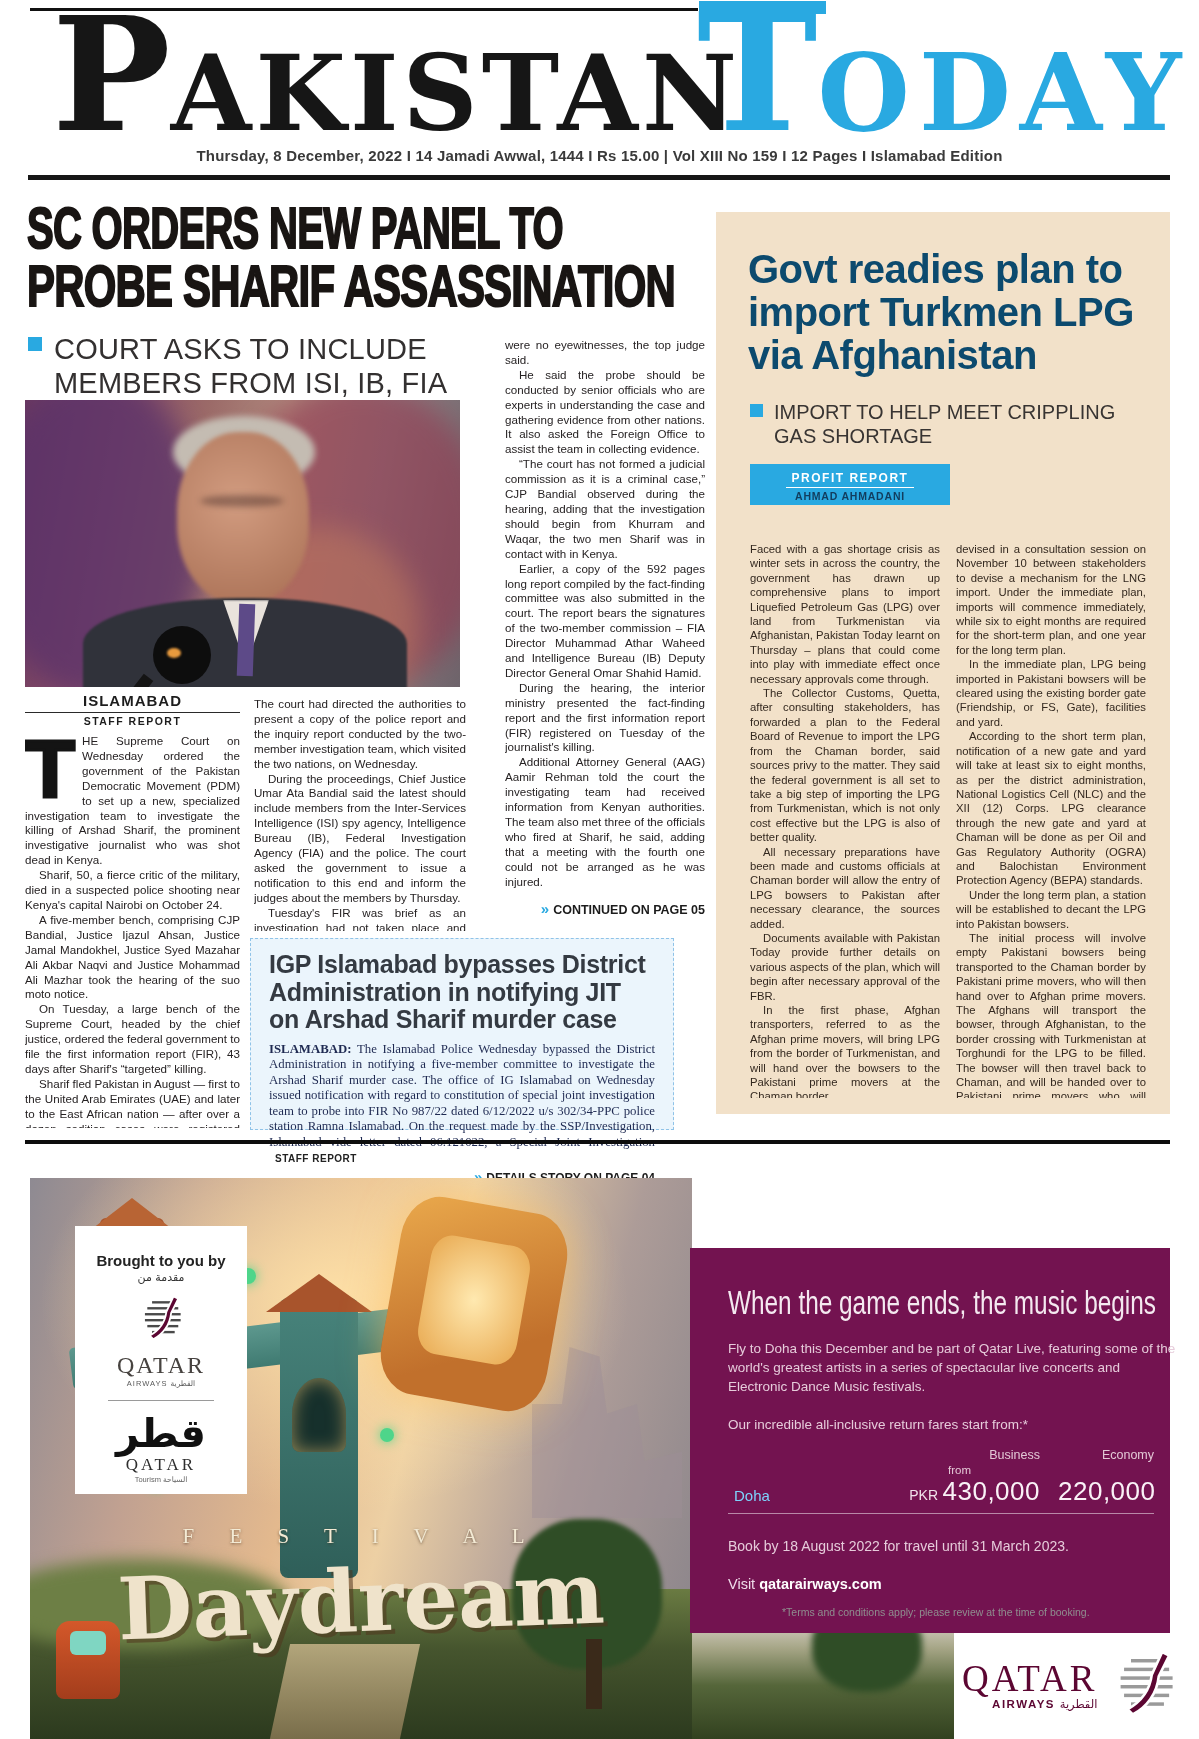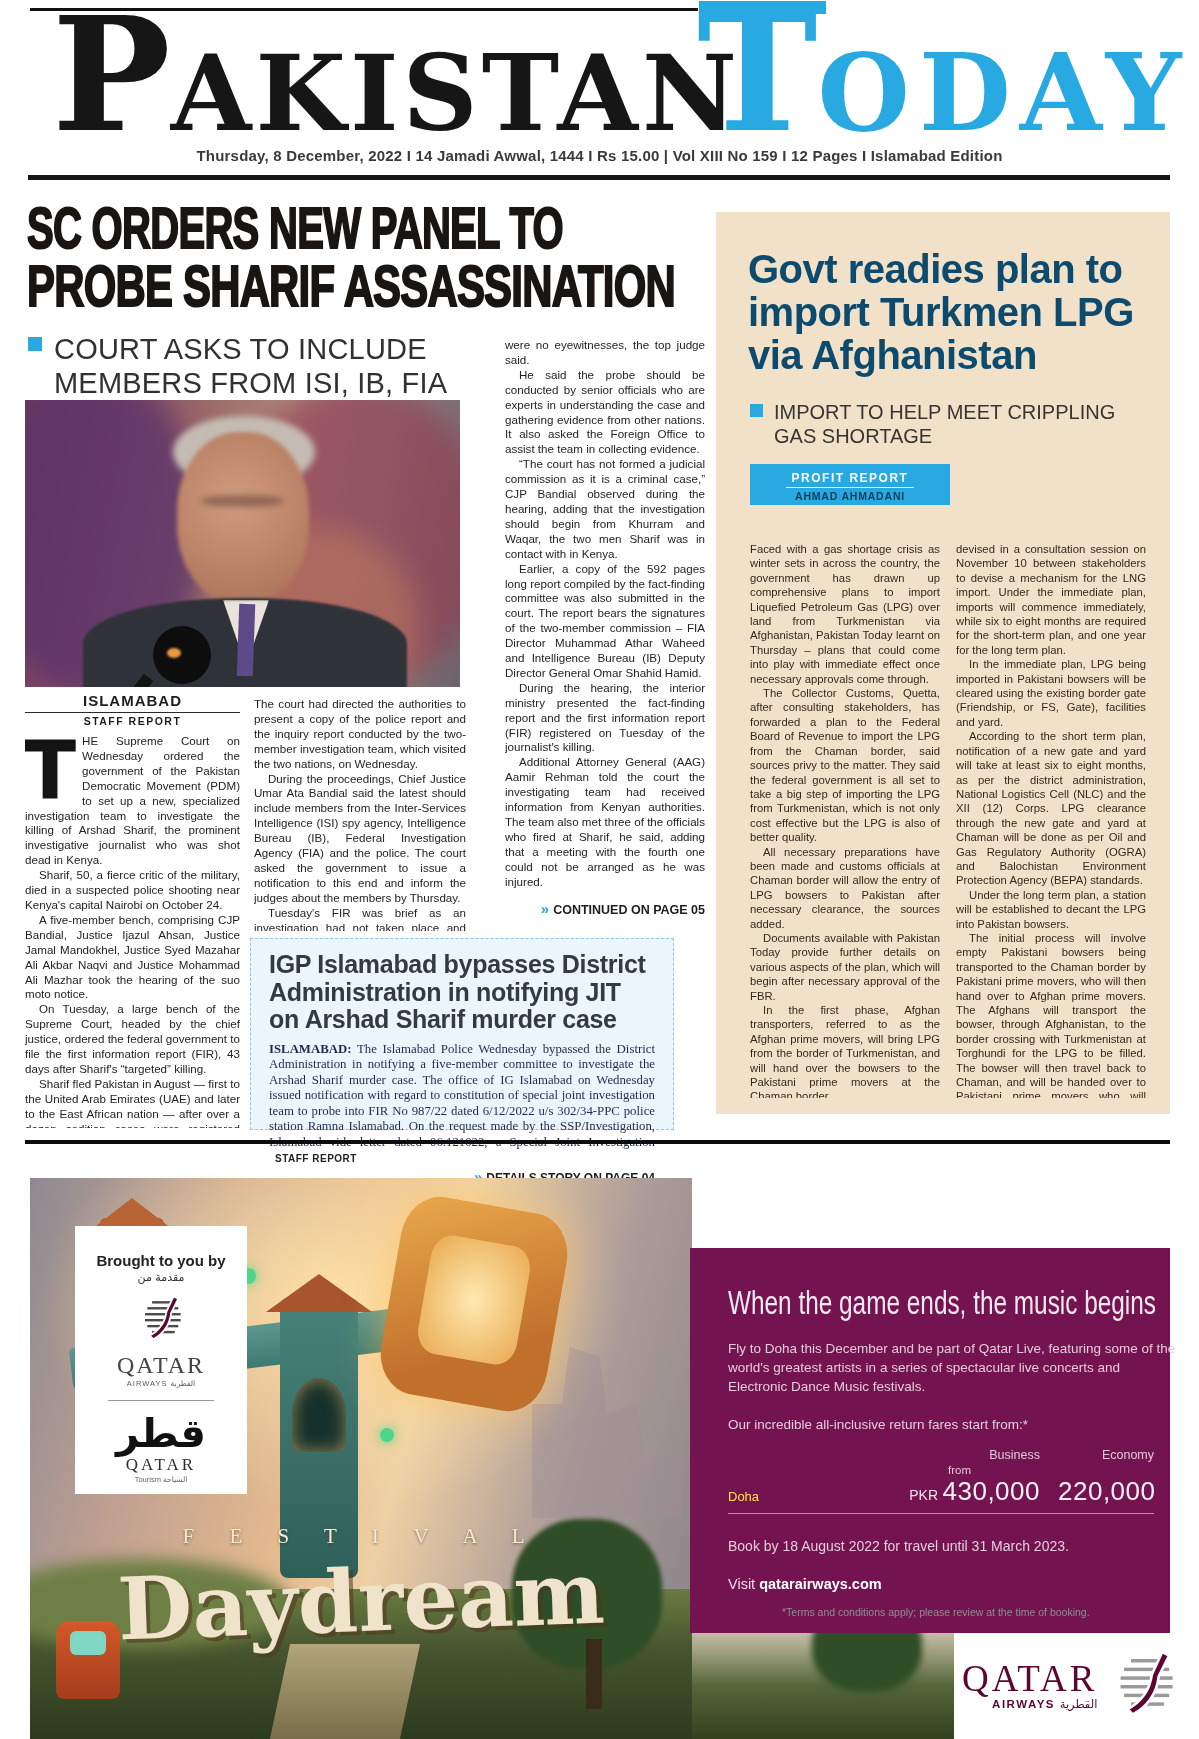--- a/index.html
+++ b/index.html
@@ -77,21 +77,21 @@
   .sponsor .tour-sub { font-size:7.5px; color:#666; }
 
   .maroon { background:#731350; color:#ecd6e3; padding:32px 20px 0 38px; }
   .ad-head-svg text { font-family:"Liberation Sans", sans-serif; fill:#f4e9f0; }
   .ad-body { font-size:13.5px; line-height:1.4; color:#e6cbda; width:452px; margin-top:10px; }
   .ad-intro { font-size:13.5px; color:#e6cbda; margin-top:20px; }
   .fare-labels { display:flex; justify-content:flex-end; gap:0; font-size:12.5px; color:#e3c8d6; margin-top:16px; }
   .fare-labels .c1 { width:150px; text-align:right; }
   .fare-labels .c2 { width:96px; text-align:right; margin-left:18px; }
   .fare-row { display:flex; align-items:flex-end; margin-top:2px; }
-  .fare-row .dest { flex:1; font-size:13px; color:#fde047; padding-bottom:3px; }
+  .fare-row .dest { flex:1; font-size:15px; color:#7dd3fc; padding-bottom:3px;margin-left:6px; }
   .fare-cell { width:150px; text-align:right; }
   .from-lbl { display:block; font-size:11.5px; color:#e3c8d6; text-align:left; margin-left:58px; }
   .pkr { font-size:14px; color:#f2e3ec; }
   .fare-big { font-size:26px; color:#faf2f7; letter-spacing:.5px; }
   .fare-cell2 { width:96px; text-align:right; margin-left:18px; }
   .fare-hr { border:none; border-top:1.5px solid rgba(255,255,255,.5); margin-top:6px; }
   .book-line { font-size:14px; color:#e6cbda; margin-top:24px; }
   .visit-line { font-size:14.5px; color:#f0dcea; margin-top:22px; }
   .visit-line b { color:#fff; }
 

